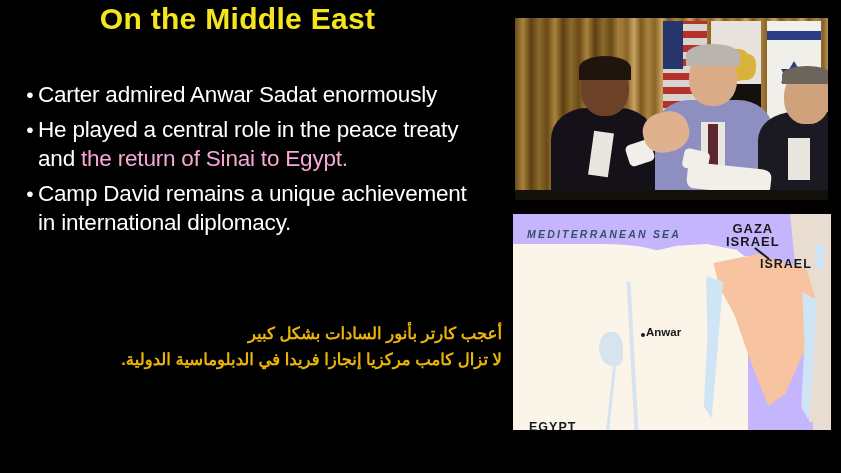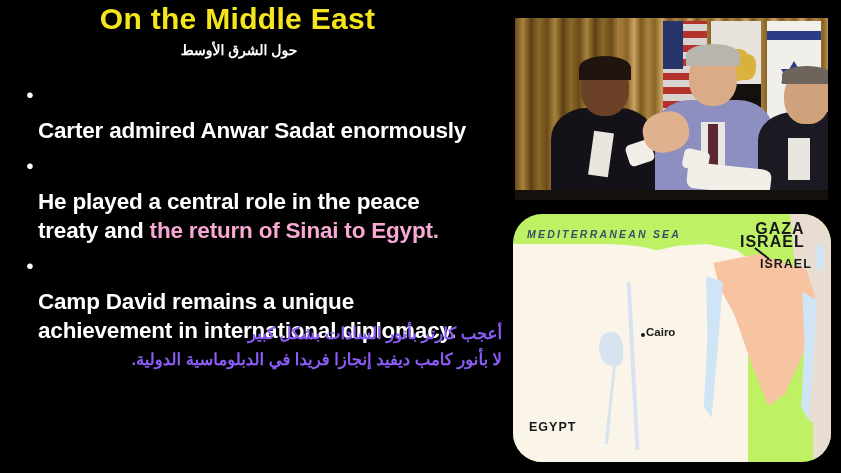--- a/index.html
+++ b/index.html
@@ -67,36 +67,35 @@
     color: #ffffff;
     font-size: 21px;
     line-height: 29px;
     width: 16px;
     flex: 0 0 16px;
     text-align: center;
   }
   .bullet-text {
     color: #ffffff;
     font-size: 22.5px;
-    font-weight: bold;
+    font-weight: normal;
     line-height: 29px;
     letter-spacing: -0.2px;
     flex: 1;
-    margin-top: 36px;
   }
   .hl-red { color: #f9a8d4; }
 
   .arabic-block {
     position: absolute;
     left: 0;
     top: 320px;
     width: 502px;
     text-align: right;
     direction: rtl;
-    color: #8b5cf6;
+    color: #eab308;
     font-size: 16.5px;
     font-weight: bold;
     line-height: 26px;
   }
   .arabic-block div { white-space: normal; }
 
   
   .photo {
     position: absolute;
     left: 515px;
@@ -177,24 +176,23 @@
   .cuff-r { position:absolute; left:168px; bottom:30px; width:26px; height:20px; background:#f2efe9; border-radius:5px; transform:rotate(12deg);}
   .arm-low { position:absolute; left:172px; bottom:8px; width:84px; height:26px; background:#f2efe9; border-radius:8px; transform:rotate(6deg);}
   .photo-floor { position:absolute; left:0; bottom:0; width:100%; height:10px; background:#14110d;}
 
   
   .map {
     position: absolute;
     left: 513px;
     top: 214px;
     width: 318px;
-    height: 248px;
-    background: #bef264;
+    height: 216px;
+    background: #c4b5fd;
     overflow: hidden;
-    border-radius: 29px;
   }
   .m-land {
     position:absolute; left:0; top:42px; width:235px; height:206px;
     background:#faf4e9;
   }
   .m-land-2 {
     position:absolute; left:0; top:30px; width:150px; height:30px; background:#faf4e9;
     border-radius: 0 40% 0 0;
   }
   .m-delta {
@@ -242,21 +240,21 @@
     position:absolute;
     color:#16181a;
     font-weight:bold;
     letter-spacing:1px;
     line-height:13px;
   }
   .lbl-med {
     left:14px; top:14px; font-size:10.5px; color:#36506b;
     font-style:italic; letter-spacing:2.2px; font-weight:bold;
   }
-  .lbl-gaza { left:227px; top:8px; font-size:16px; text-align:right; line-height:13px;}
+  .lbl-gaza { left:213px; top:8px; font-size:13px; text-align:center; line-height:13px;}
   .lbl-israel { left:247px; top:44px; font-size:12.5px;}
   .lbl-sinai { left:203px; top:90px; font-size:12.5px; text-align:center; line-height:14px; color:#16181a; letter-spacing:0.6px;}
   .lbl-cairo { left:133px; top:112px; font-size:11.5px; letter-spacing:0; }
   .lbl-egypt { left:16px; top:207px; font-size:12.5px;}
   .cairo-dot {
     position:absolute; left:128px; top:119px; width:4px; height:4px;
     background:#16181a; border-radius:50%;
   }
   .gaza-leader {
     position:absolute; left:242px; top:33px; width:18px; height:1.5px;
@@ -264,21 +262,20 @@
   }
 </style>
 </head>
 <body>
 
 <div id="slide">
 
   <div class="left-col">
 
     <div class="title">On the Middle East</div>
-    <div class="title-ar">حول الشرق الأوسط</div>
 
     <div class="bullets">
 
       <div class="bullet-row">
         <div class="bullet-dot">•</div>
         <div class="bullet-text">
           <span>Carter admired Anwar Sadat enormously</span>
         </div>
       </div>
 
@@ -293,21 +290,21 @@
         <div class="bullet-dot">•</div>
         <div class="bullet-text">
           <span>Camp David remains a unique achievement in international diplomacy.</span>
         </div>
       </div>
 
     </div>
 
     <div class="arabic-block">
       <div>أعجب كارتر بأنور السادات بشكل كبير</div>
-      <div>لا بأنور كامب ديفيد إنجازا فريدا في الدبلوماسية الدولية.</div>
+      <div>لا تزال كامب مركزيا إنجازا فريدا في الدبلوماسية الدولية.</div>
     </div>
 
   </div>
 
   <div class="photo">
     <div class="ph-curtain"></div>
     <div class="ph-curtain-dark"></div>
 
     <div class="flag flag-us">
       <div class="flag-us-canton"></div>
@@ -367,17 +364,17 @@
     <div class="m-nasser"></div>
 
     <div class="m-label lbl-med">MEDITERRANEAN SEA</div>
     <div class="m-label lbl-gaza">
       <div>GAZA</div>
       <div>ISRAEL</div>
     </div>
     <div class="gaza-leader"></div>
     <div class="m-label lbl-israel">ISRAEL</div>
     <div class="cairo-dot"></div>
-    <div class="m-label lbl-cairo">Cairo</div>
+    <div class="m-label lbl-cairo">Anwar</div>
     <div class="m-label lbl-egypt">EGYPT</div>
   </div>
 
 </div>
 
 </body></html>

